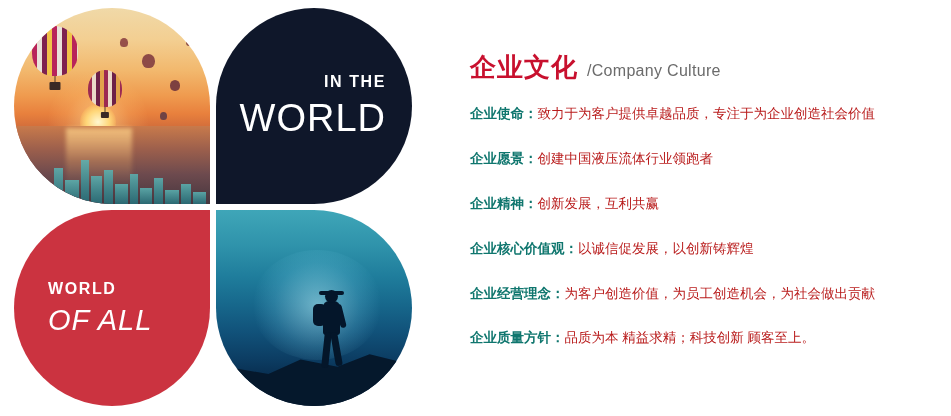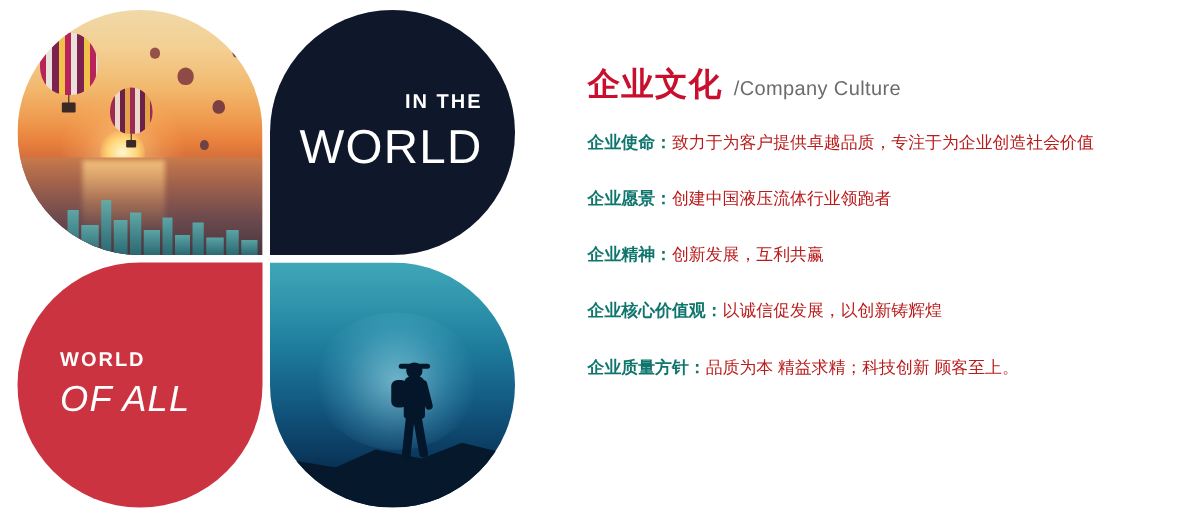--- a/index.html
+++ b/index.html
@@ -435,17 +435,20 @@
     <div class="item">
       <span class="lbl">企业愿景：</span><span class="val">创建中国液压流体行业领跑者</span>
     </div>
     <div class="item">
       <span class="lbl">企业精神：</span><span class="val">创新发展，互利共赢</span>
     </div>
     <div class="item">
       <span class="lbl">企业核心价值观：</span><span class="val">以诚信促发展，以创新铸辉煌</span>
     </div>
     <div class="item">
+      <span class="lbl">企业经营理念：</span><span class="val">为客户创造价值，为员工创造机会，为社会做出贡献</span>
+    </div>
+    <div class="item">
       <span class="lbl">企业质量方针：</span><span class="val">品质为本 精益求精；科技创新 顾客至上。</span>
     </div>
 
   </div>
 </div>
 
 </body></html>

